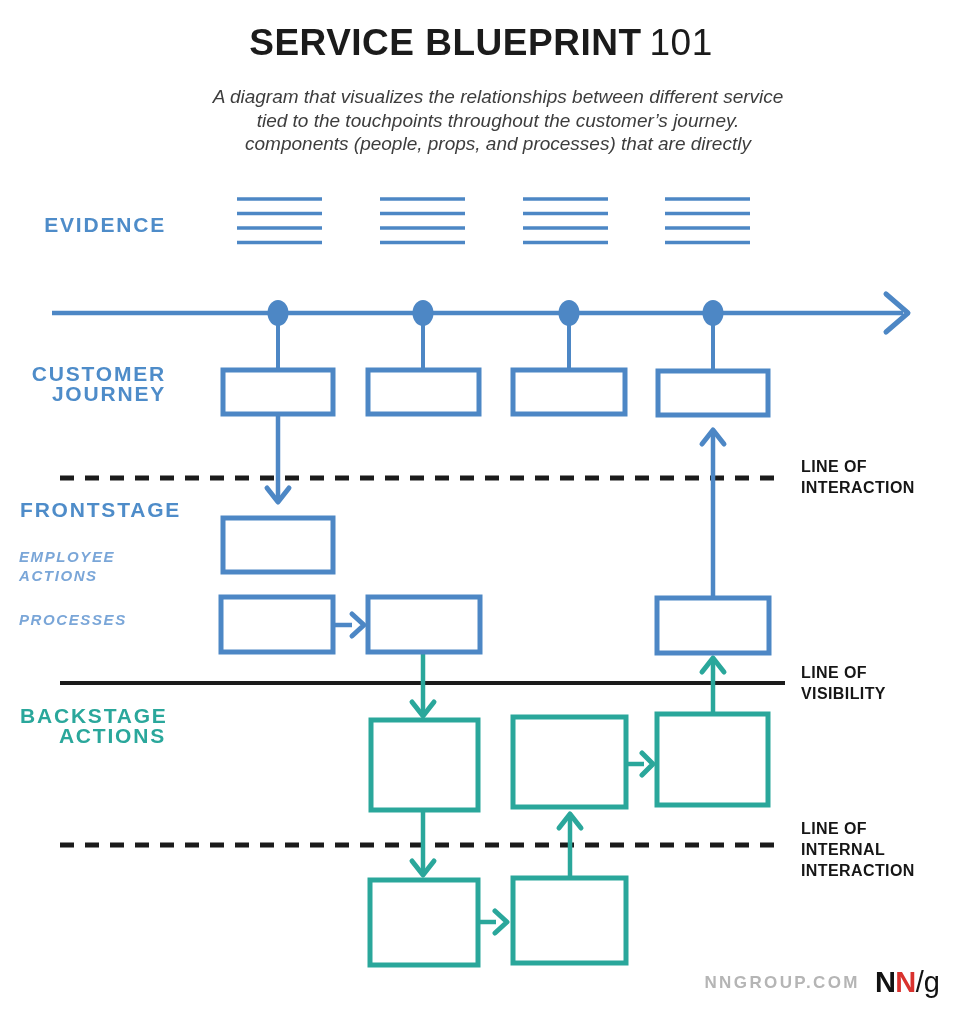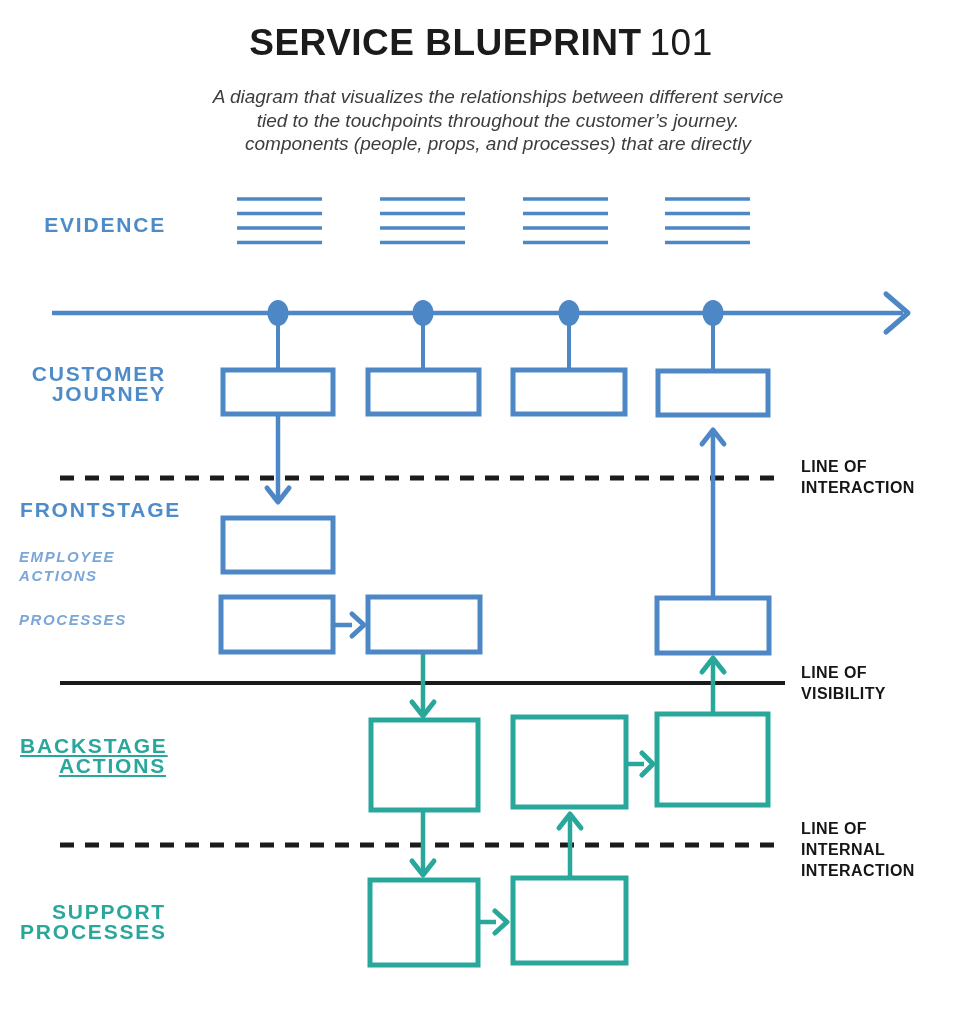--- a/index.html
+++ b/index.html
@@ -181,40 +181,40 @@
 
   <div class="side-sub" style="top:547px;">
     <div>EMPLOYEE</div>
     <div>ACTIONS</div>
   </div>
 
   <div class="side-sub" style="top:610px;">
     <div>PROCESSES</div>
   </div>
 
-  <div class="side teal" style="top:736px;text-decoration:underline;">
+  <div class="side teal" style="top:706px;">
     <div>BACKSTAGE</div>
     <div>ACTIONS</div>
   </div>
 
-  <div class="side teal" style="top:902px;">
-    <div>SUPPORT</div>
-    <div>PROCESSES</div>
-  </div>
 
   <div class="rule-label" style="top:456px;">
     <div>LINE OF</div>
     <div>INTERACTION</div>
   </div>
 
   <div class="rule-label" style="top:662px;">
     <div>LINE OF</div>
     <div>VISIBILITY</div>
   </div>
 
   <div class="rule-label" style="top:818px;">
     <div>LINE OF</div>
     <div>INTERNAL</div>
     <div>INTERACTION</div>
   </div>
 
+  <div class="footer">
+    <span class="site">NNGROUP.COM</span>
+    <span class="logo"><span>N</span><span class="n2">N</span><span class="suffix">/g</span></span>
+  </div>
 
 </div>
 
 </body></html>

